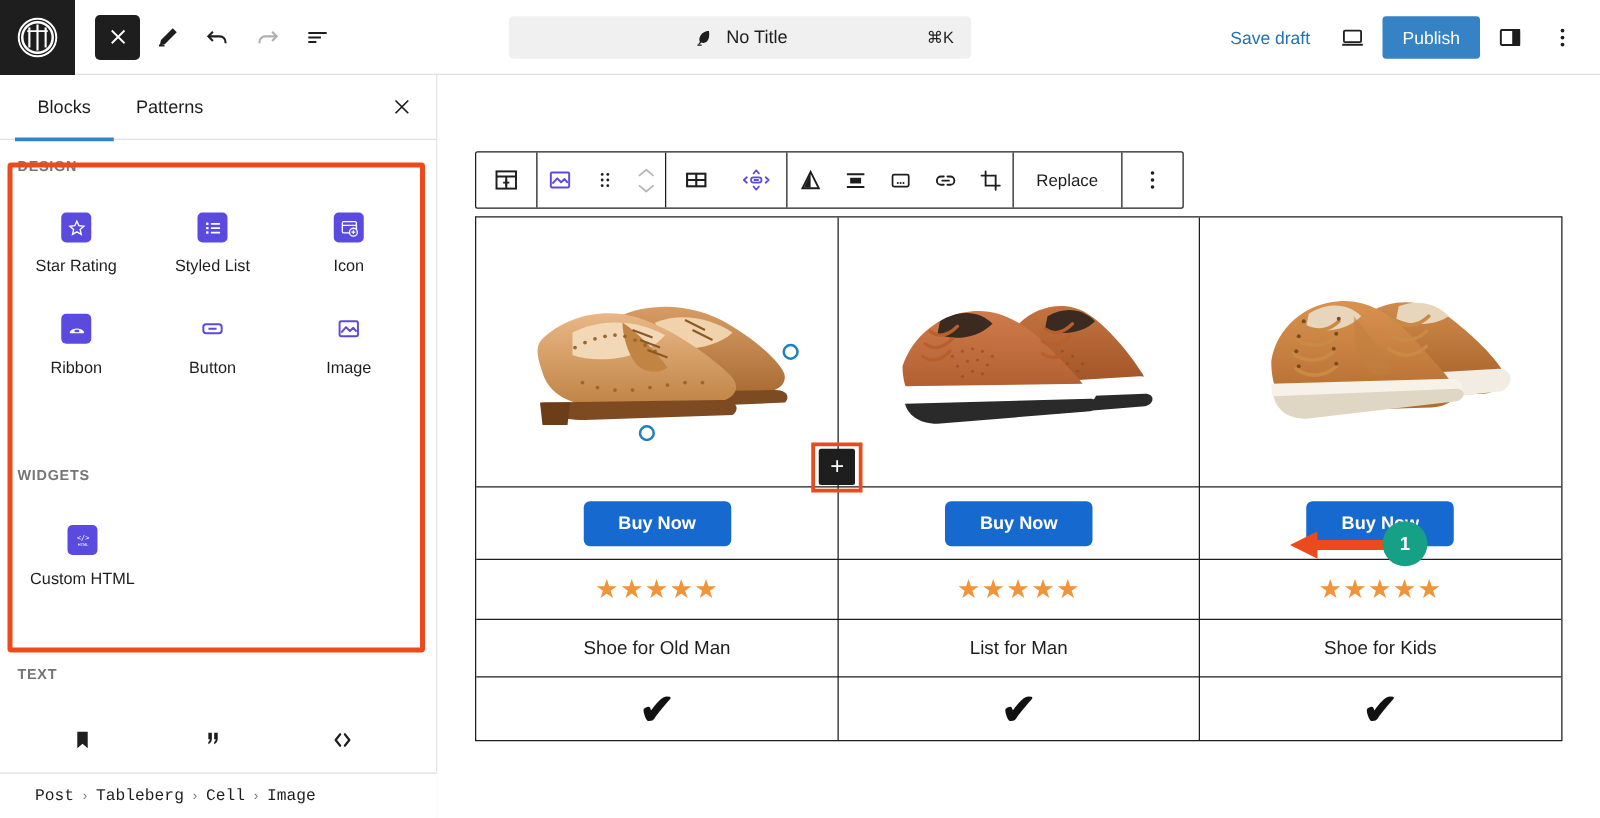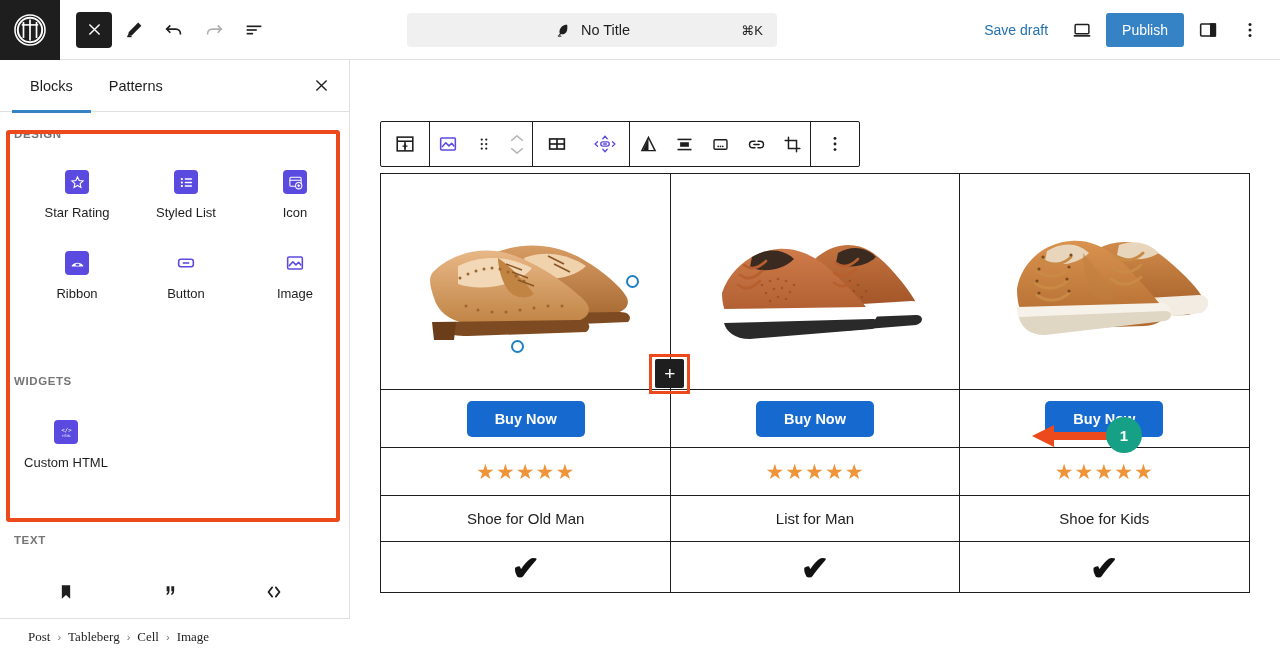--- a/index.html
+++ b/index.html
@@ -93,21 +93,21 @@
   .blocks-scroll { position: absolute; left: 0; top: 52px; right: 0; bottom: 0; }
   .cat-title {
     font-size: 11.5px; letter-spacing: .6px; color: #757575;
     font-weight: 600; text-transform: uppercase;
   }
   .cat-design { position: absolute; left: 14px; top: 16px; }
   .cat-widgets { position: absolute; left: 14px; top: 263px; }
   .cat-text { position: absolute; left: 14px; top: 422px; }
 
   .bgrid { position: absolute; display: grid; grid-template-columns: repeat(3, 1fr); }
-  .bgrid.design { left: 30px; top: 50px; width: 312px; row-gap: 8px; gap: 15px; }
+  .bgrid.design { left: 14px; top: 50px; width: 312px; row-gap: 8px; gap: 15px; }
   .bgrid.widgets { left: 14px; top: 300px; width: 312px; }
   .bgrid.textc  { left: 14px; top: 460px; width: 312px; }
 
   .bitem {
     display: flex; flex-direction: column; align-items: center; gap: 11px;
     padding: 8px 2px; cursor: pointer; background: none; border: none;
   }
   .bicon {
     width: 24px; height: 24px; border-radius: 4px;
     display: flex; align-items: center; justify-content: center;
@@ -115,21 +115,21 @@
   .bicon.purple { background: #5b4ae0; }
   .bicon.outline { background: #fff; }
   .blabel { font-size: 13px; color: #1e1e1e; text-align: center; }
 
   
   .breadcrumb {
     position: absolute; left: 0; bottom: 0; width: 350px; height: 36px;
     background: #fff; border-top: 1px solid #e0e0e0;
     display: flex; align-items: center; padding-left: 28px; gap: 7px;
   }
-  .crumb { font-size: 13px; color: #1e1e1e; background:none;border:none;cursor:pointer; padding:0; font-family:Liberation Serif, serif;}
+  .crumb { font-size: 13px; color: #1e1e1e; background:none;border:none;cursor:pointer; padding:0; font-family:Liberation Mono, monospace;}
   .crumb-sep { font-size: 11px; color: #757575; }
 
   
   .canvas {
     position: absolute; left: 350px; top: 60px; width: 930px; height: 594px;
     background: #fff; overflow: hidden;
   }
 
   
   .blocktoolbar {
@@ -533,20 +533,23 @@
           </svg>
         </button>
         <button class="bt-btn">
           <svg width="21" height="21" viewBox="0 0 24 24" fill="none" stroke="#1e1e1e" stroke-width="1.7" stroke-linecap="round">
             <path d="M7.4 3.6 V16.6 H20.4"></path>
               <path d="M3.6 7.4 H16.6 V20.4"></path>
           </svg>
         </button>
       </div>
 
+      <div class="bt-group bt-sep-strong">
+        <button class="bt-replace">Replace</button>
+      </div>
 
       <div class="bt-group">
         <button class="bt-btn wide">
           <svg width="20" height="20" viewBox="0 0 20 20" fill="#1e1e1e">
             <circle cx="10" cy="4.4" r="1.45"></circle>
               <circle cx="10" cy="10" r="1.45"></circle>
               <circle cx="10" cy="15.6" r="1.45"></circle>
           </svg>
         </button>
       </div>

